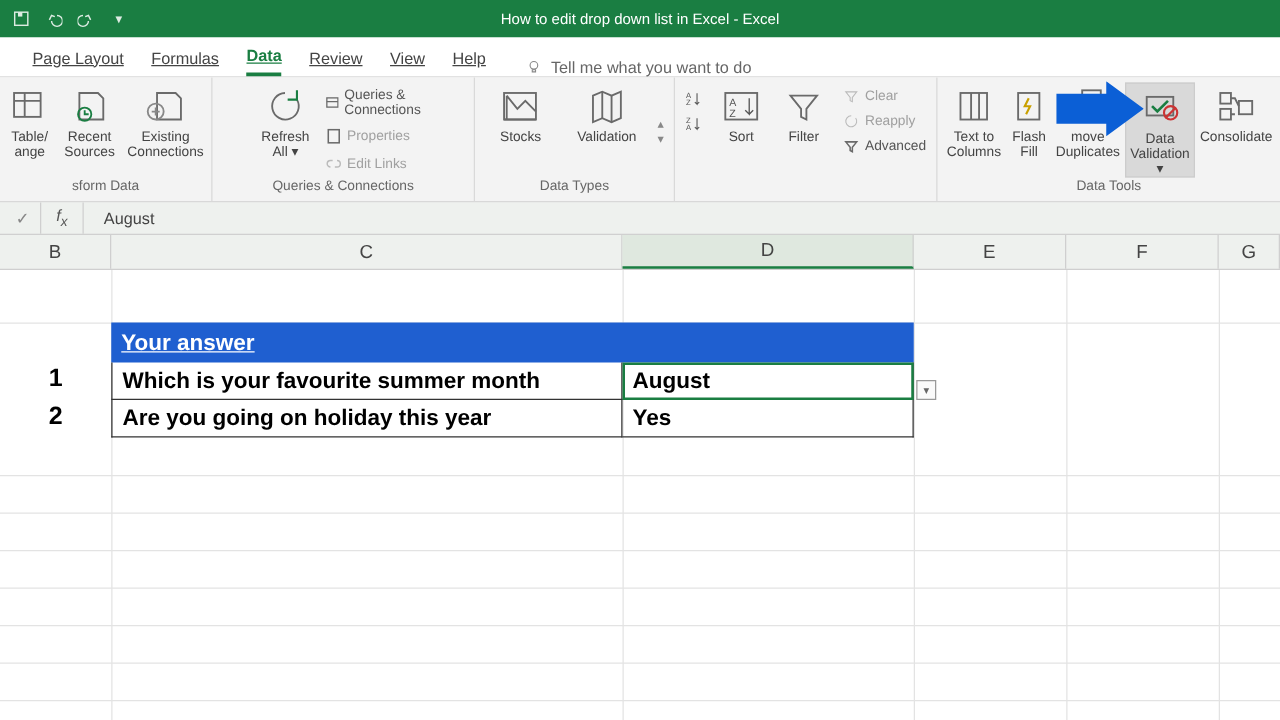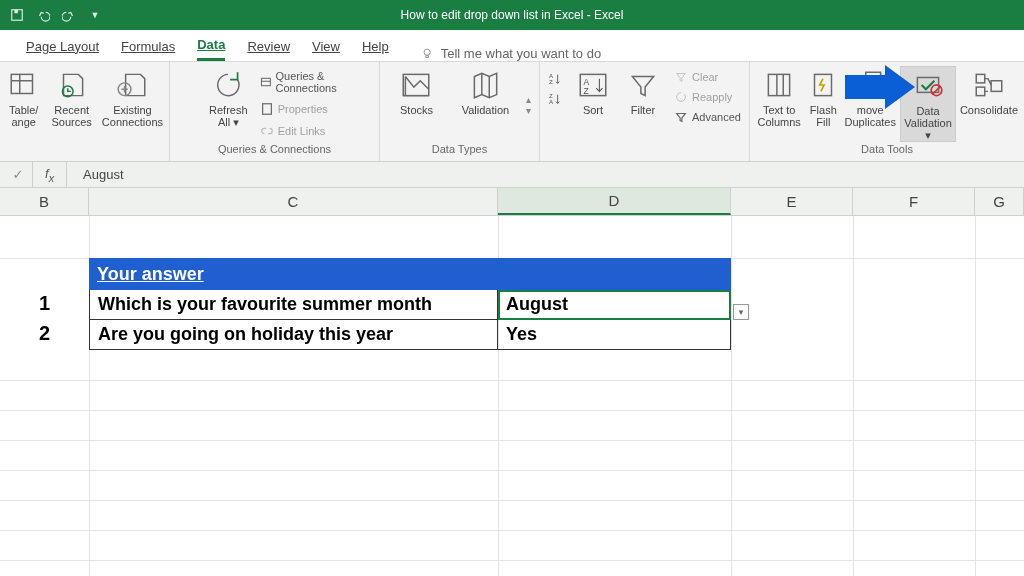--- a/index.html
+++ b/index.html
@@ -139,20 +139,21 @@
             <svg viewBox="0 0 32 32">
               <path d="M10 6h14l4 4v16H10z" class="svgc"></path>
               <circle cx="9" cy="20" r="6" fill="none" stroke="#888" stroke-width="1.4"></circle>
               <path d="M6 20h6M9 17v6" stroke="#888" stroke-width="1.4"></path>
             </svg>
           </div>
         <span style="white-space:pre-line;">Existing
 Connections</span>
       </div>
     </div>
+    <div class="group-label">sform Data</div>
   </div>
 
   <div class="group" style="width:210px;">
     <div class="group-body">
       <div class="btn-big" style="width:50px;margin-left:31px;">
         <div class="ico">
             <svg viewBox="0 0 32 32">
               <path d="M16 6a10 10 0 1 0 9 5" class="svgc" stroke="#1a7e42"></path>
               <path d="M25 4v7h-7" fill="none" stroke="#1a7e42" stroke-width="1.6"></path>
             </svg>

